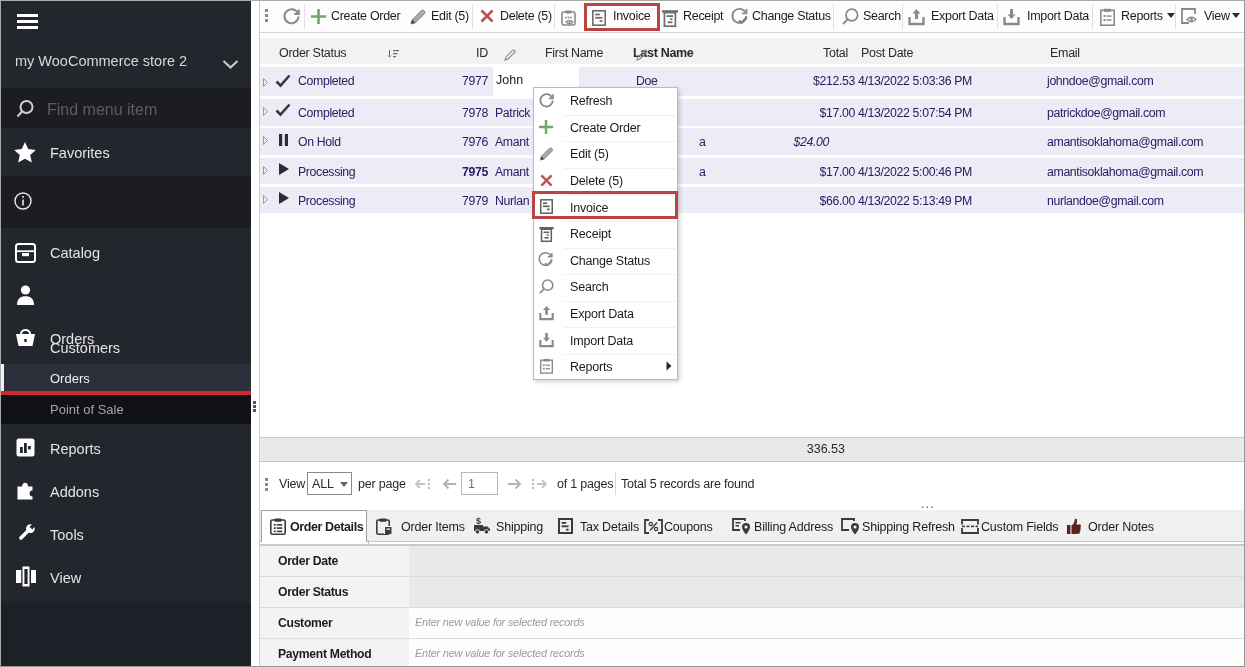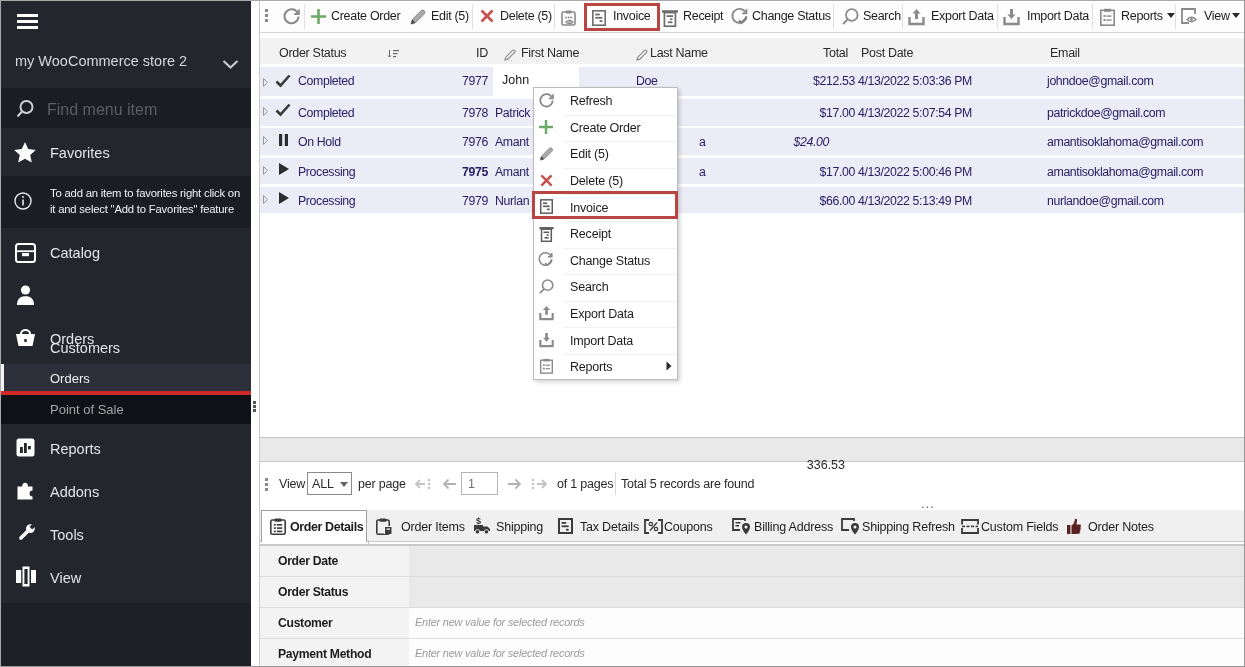--- a/index.html
+++ b/index.html
@@ -61,21 +61,20 @@
   <svg style="left:14px;top:142px;" width="22" height="21" viewBox="0 0 22 21">
       <path d="M11 0 L14.2 7 L21.8 7.9 L16.2 13 L17.8 20.5 L11 16.7 L4.2 20.5 L5.8 13 L0.2 7.9 L7.8 7 Z" fill="#fff"></path>
     </svg>
   <div class="abs sb-txt" style="left:50px;top:145px;">Favorites</div>
 
   <svg style="left:14px;top:192px;" width="18" height="18" viewBox="0 0 18 18">
       <circle cx="9" cy="9" r="8" fill="none" stroke="#e8e8e8" stroke-width="1.4"></circle>
       <rect x="8.2" y="7.5" width="1.6" height="6" fill="#e8e8e8"></rect>
       <rect x="8.2" y="4" width="1.6" height="1.8" fill="#e8e8e8"></rect>
     </svg>
-  <div class="abs" style="left:50px;top:186px;font-size:11.3px;color:#f2f2f2;line-height:15.5px;letter-spacing:-0.2px;">To add an item to favorites right click on<br>it and select "Add to Favorites" feature</div>
 
   <div class="abs sb-txt" style="left:50px;top:245px;">Catalog</div>
   <div class="abs sb-txt" style="left:50px;top:296px;margin-top:44px;">Customers</div>
   <div class="abs sb-txt" style="left:50px;top:331px;">Orders</div>
   <div class="abs" style="left:50px;top:371px;font-size:13px;color:#f0f0f0;">Orders</div>
   <div class="abs" style="left:50px;top:402px;font-size:13px;color:#a3a3a3;">Point of Sale</div>
   <div class="abs sb-txt" style="left:50px;top:441px;">Reports</div>
   <div class="abs sb-txt" style="left:50px;top:484px;">Addons</div>
   <div class="abs sb-txt" style="left:50px;top:527px;">Tools</div>
   <div class="abs sb-txt" style="left:50px;top:570px;">View</div>
@@ -217,22 +216,22 @@
 <div class="tb-sep" style="left:554px;"></div>
 <div class="tb-sep" style="left:833px;"></div>
 <div class="tb-sep" style="left:902px;"></div>
 <div class="tb-sep" style="left:997px;"></div>
 <div class="tb-sep" style="left:1092px;"></div>
 <div class="tb-sep" style="left:1175px;"></div>
 
 <div class="abs" style="left:260px;top:38px;width:985px;height:26px;background:#f2f2f2;"></div>
 <div class="hdr-lbl" style="left:279px;">Order Status</div>
 <div class="hdr-lbl" style="left:459px;width:29px;text-align:right;">ID</div>
-<div class="hdr-lbl" style="left:521px;">First Name</div>
-<div class="hdr-lbl" style="left:650px;">Last Name</div>
+<div class="hdr-lbl" style="left:545px;">First Name</div>
+<div class="hdr-lbl" style="left:633px;font-weight:bold;">Last Name</div>
 <div class="hdr-lbl" style="left:800px;width:48px;text-align:right;">Total</div>
 <div class="hdr-lbl" style="left:861px;">Post Date</div>
 <div class="hdr-lbl" style="left:1050px;">Email</div>
 
 <div class="row" style="top:66.5px;height:29.5px;">
   <div class="cell" style="left:38px;">Completed</div>
   <div class="cell" style="left:199px;width:29px;text-align:right;">7977</div>
   <div class="cell" style="left:376px;">Doe</div>
   <div class="cell" style="left:530px;width:65px;text-align:right;">$212.53</div>
   <div class="cell" style="left:598px;">4/13/2022 5:03:36 PM</div>
@@ -267,21 +266,21 @@
 <div class="row" style="top:186.9px;height:26px;">
   <div class="cell" style="left:38px;">Processing</div>
   <div class="cell" style="left:199px;width:29px;text-align:right;">7979</div>
   <div class="cell" style="left:235px;">Nurlan</div>
   <div class="cell" style="left:530px;width:65px;text-align:right;">$66.00</div>
   <div class="cell" style="left:598px;">4/13/2022 5:13:49 PM</div>
   <div class="cell" style="left:787px;">nurlandoe@gmail.com</div>
 </div>
 
 <div class="abs" style="left:493px;top:67px;width:86px;height:30px;background:#fff;"></div>
-<div class="abs" style="left:496px;top:73px;font-size:12.5px;color:#1a1a1a;margin-left:6px;">John</div>
+<div class="abs" style="left:496px;top:73px;font-size:12.5px;color:#1a1a1a;">John</div>
 
 <svg style="left:263px;top:78px;" width="5" height="9" viewBox="0 0 5 9">
     <path d="M0.5 0.5 L4.5 4.5 L0.5 8.5 Z" fill="none" stroke="#9a9a9a" stroke-width="1"></path>
   </svg>
 <svg style="left:263px;top:107px;" width="5" height="9" viewBox="0 0 5 9">
     <path d="M0.5 0.5 L4.5 4.5 L0.5 8.5 Z" fill="none" stroke="#9a9a9a" stroke-width="1"></path>
   </svg>
 <svg style="left:263px;top:136px;" width="5" height="9" viewBox="0 0 5 9">
     <path d="M0.5 0.5 L4.5 4.5 L0.5 8.5 Z" fill="none" stroke="#9a9a9a" stroke-width="1"></path>
   </svg>
@@ -316,21 +315,21 @@
     <rect x="5" y="7" width="3" height="1.2" fill="#6a6a6a"></rect>
   </svg>
 <svg style="left:504px;top:49px;" width="12" height="12" viewBox="0 0 12 12">
     <path d="M1 11 L1.8 8.2 L8.6 1.4 a1.4 1.4 0 0 1 2 2 L3.8 10.2 Z" fill="none" stroke="#8a8a8a" stroke-width="1.2"></path>
   </svg>
 <svg style="left:636px;top:49px;" width="12" height="12" viewBox="0 0 12 12">
     <path d="M1 11 L1.8 8.2 L8.6 1.4 a1.4 1.4 0 0 1 2 2 L3.8 10.2 Z" fill="none" stroke="#8a8a8a" stroke-width="1.2"></path>
   </svg>
 
 <div class="abs" style="left:260px;top:437px;width:985px;height:25px;background:#e9e9e9;border-top:1px solid #c6c6c6;border-bottom:1px solid #c6c6c6;"></div>
-<div class="abs" style="left:700px;top:442px;width:145px;text-align:right;font-size:12.5px;color:#2a2a2a;margin-top:16px;">336.53</div>
+<div class="abs" style="left:700px;top:442px;width:145px;text-align:right;font-size:12.5px;color:#2a2a2a;">336.53</div>
 
 <div class="pg-txt" style="left:279px;">View</div>
 <div class="abs" style="left:307px;top:472px;width:45px;height:23px;border:1px solid #8a8a8a;background:#fff;"></div>
 <div class="pg-txt" style="left:312px;">ALL</div>
 <svg style="left:340px;top:482px;" width="8" height="5" viewBox="0 0 8 5">
     <path d="M0 0 L8 0 L4 5 Z" fill="#666"></path>
   </svg>
 <div class="pg-txt" style="left:358px;">per page</div>
 <div class="abs" style="left:461px;top:472px;width:37px;height:23px;border:1px solid #b5b5b5;background:#fff;"></div>
 <div class="pg-txt" style="left:468px;color:#707070;">1</div>

